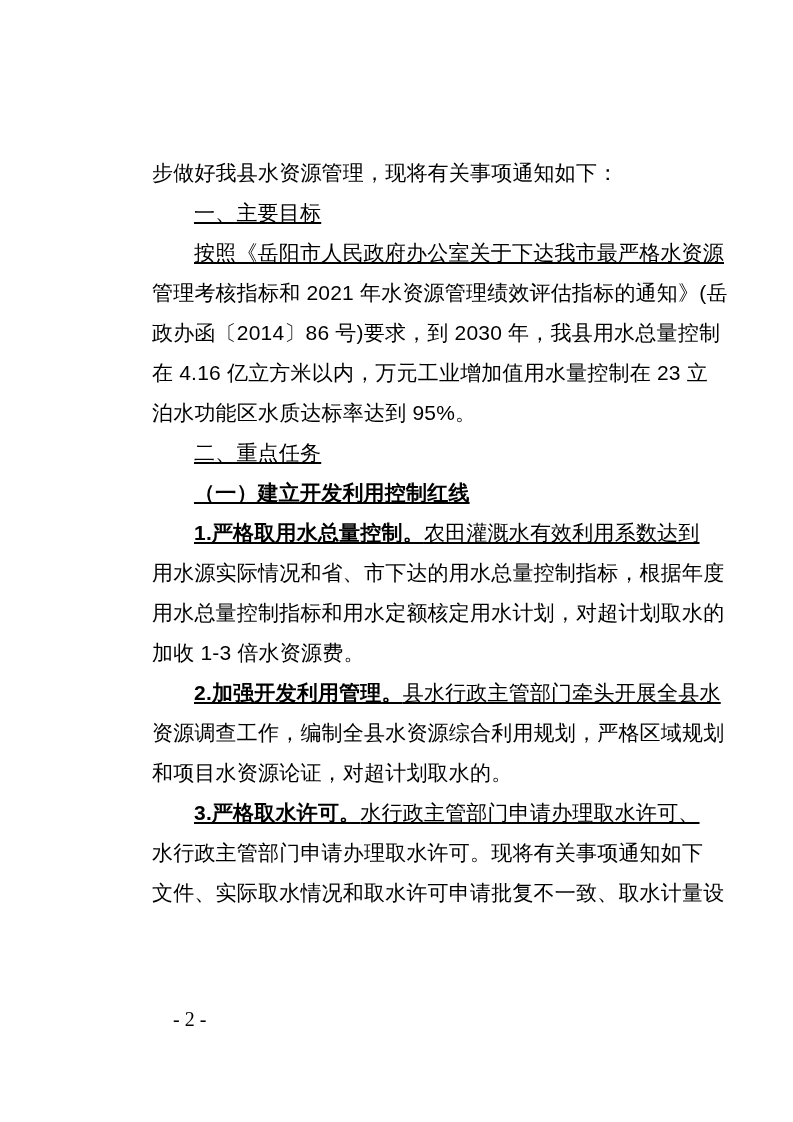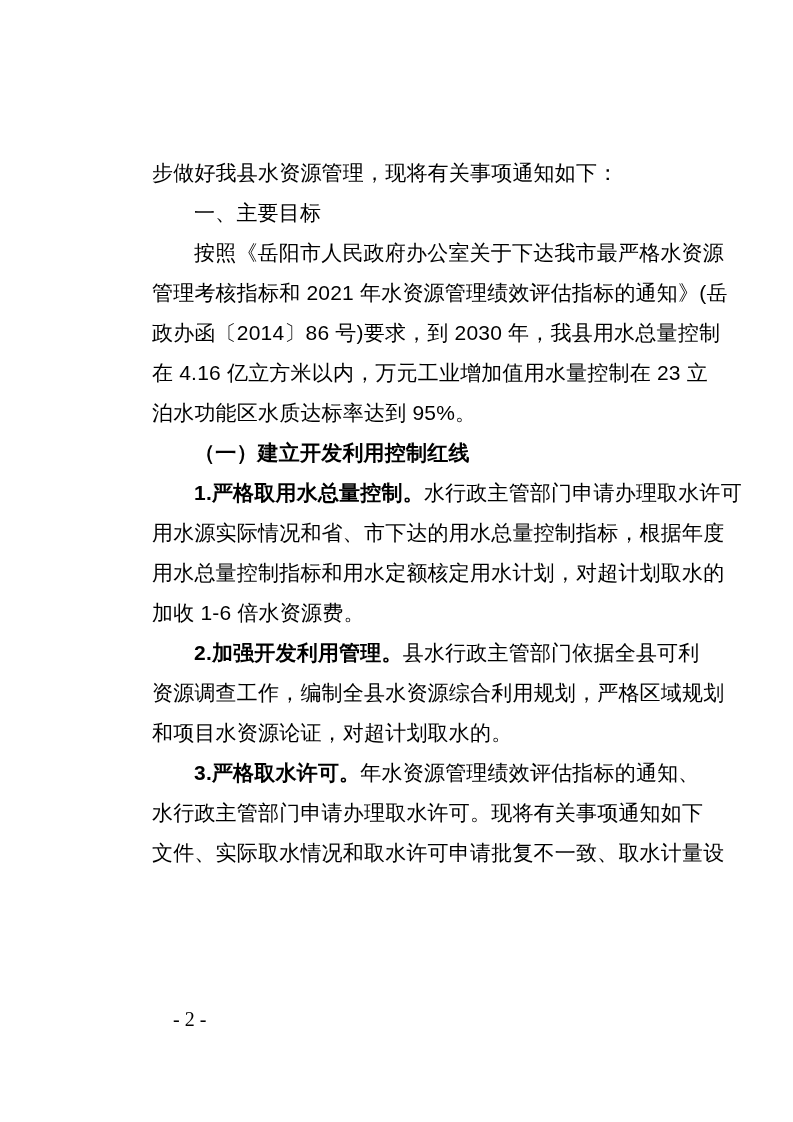--- a/index.html
+++ b/index.html
@@ -26,20 +26,21 @@
   .line {
     font-size: 21px;
     line-height: 40px;
     height: 40px;
     white-space: nowrap;
     letter-spacing: 0.2px;
     text-align: left;
   }
   .line.indent {
     text-indent: 2em;
+    text-decoration: underline;
   }
   .line.bold, .line b {
     font-weight: 700;
   }
   .footer {
     position: absolute;
     left: 133px;
     top: 1008px;
     font-family: "Liberation Serif", serif;
     font-size: 20px;
@@ -51,32 +52,33 @@
 
 <div class="page">
   <div class="content">
     <div class="line">步做好我县水资源管理，现将有关事项通知如下：</div>
     <div class="line indent">一、主要目标</div>
     <div class="line indent">按照《岳阳市人民政府办公室关于下达我市最严格水资源</div>
     <div class="line">管理考核指标和 2021 年水资源管理绩效评估指标的通知》(岳</div>
     <div class="line">政办函〔2014〕86 号)要求，到 2030 年，我县用水总量控制</div>
     <div class="line">在 4.16 亿立方米以内，万元工业增加值用水量控制在 23 立</div>
     <div class="line">泊水功能区水质达标率达到 95%。</div>
+    <div class="line indent">二、重点任务</div>
     <div class="line indent bold">（一）建立开发利用控制红线</div>
     <div class="line indent">
-      <b>1.严格取用水总量控制。</b><span>水行政主管部门申请办理取水许可</span>
+      <b>1.严格取用水总量控制。</b><span>农田灌溉水有效利用系数达到</span>
     </div>
     <div class="line">用水源实际情况和省、市下达的用水总量控制指标，根据年度</div>
     <div class="line">用水总量控制指标和用水定额核定用水计划，对超计划取水的</div>
-    <div class="line">加收 1-6 倍水资源费。</div>
+    <div class="line">加收 1-3 倍水资源费。</div>
     <div class="line indent">
-      <b>2.加强开发利用管理。</b><span>县水行政主管部门依据全县可利</span>
+      <b>2.加强开发利用管理。</b><span>县水行政主管部门牵头开展全县水</span>
     </div>
     <div class="line">资源调查工作，编制全县水资源综合利用规划，严格区域规划</div>
     <div class="line">和项目水资源论证，对超计划取水的。</div>
     <div class="line indent">
-      <b>3.严格取水许可。</b><span>年水资源管理绩效评估指标的通知、</span>
+      <b>3.严格取水许可。</b><span>水行政主管部门申请办理取水许可、</span>
     </div>
     <div class="line">水行政主管部门申请办理取水许可。现将有关事项通知如下</div>
     <div class="line">文件、实际取水情况和取水许可申请批复不一致、取水计量设</div>
   </div>
   <div class="footer">- 2 -</div>
 </div>
 
 </body></html>

